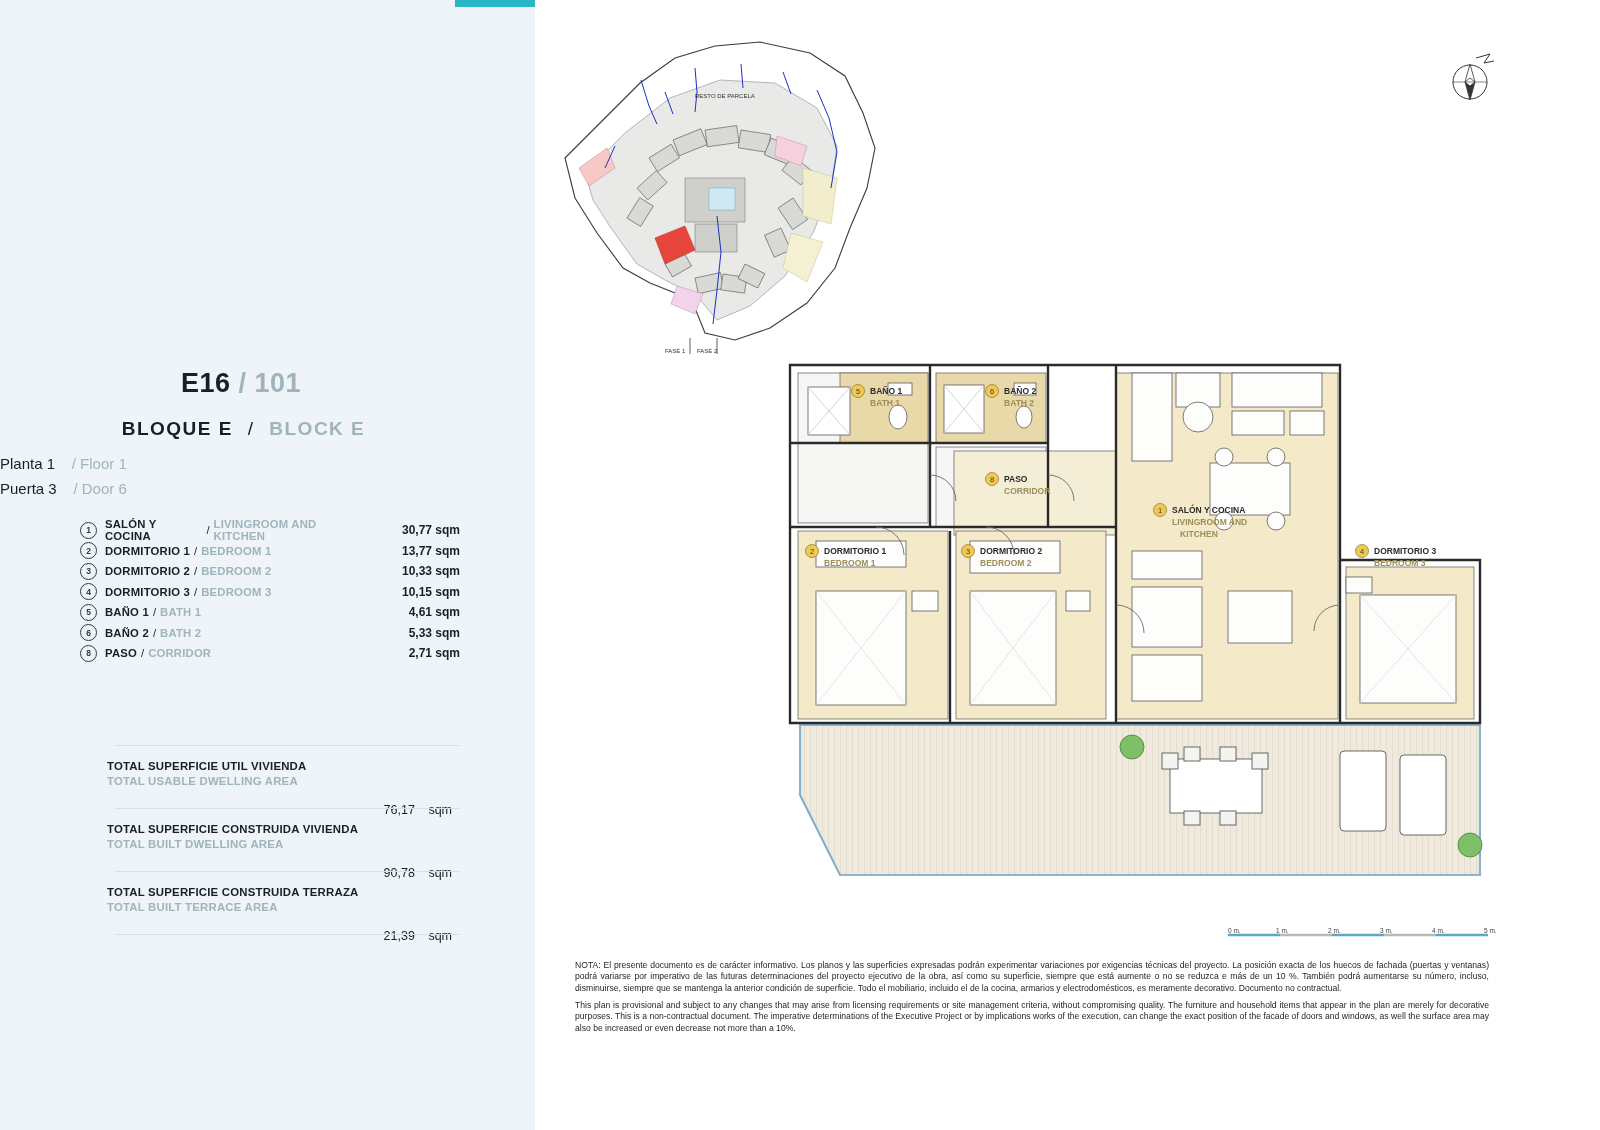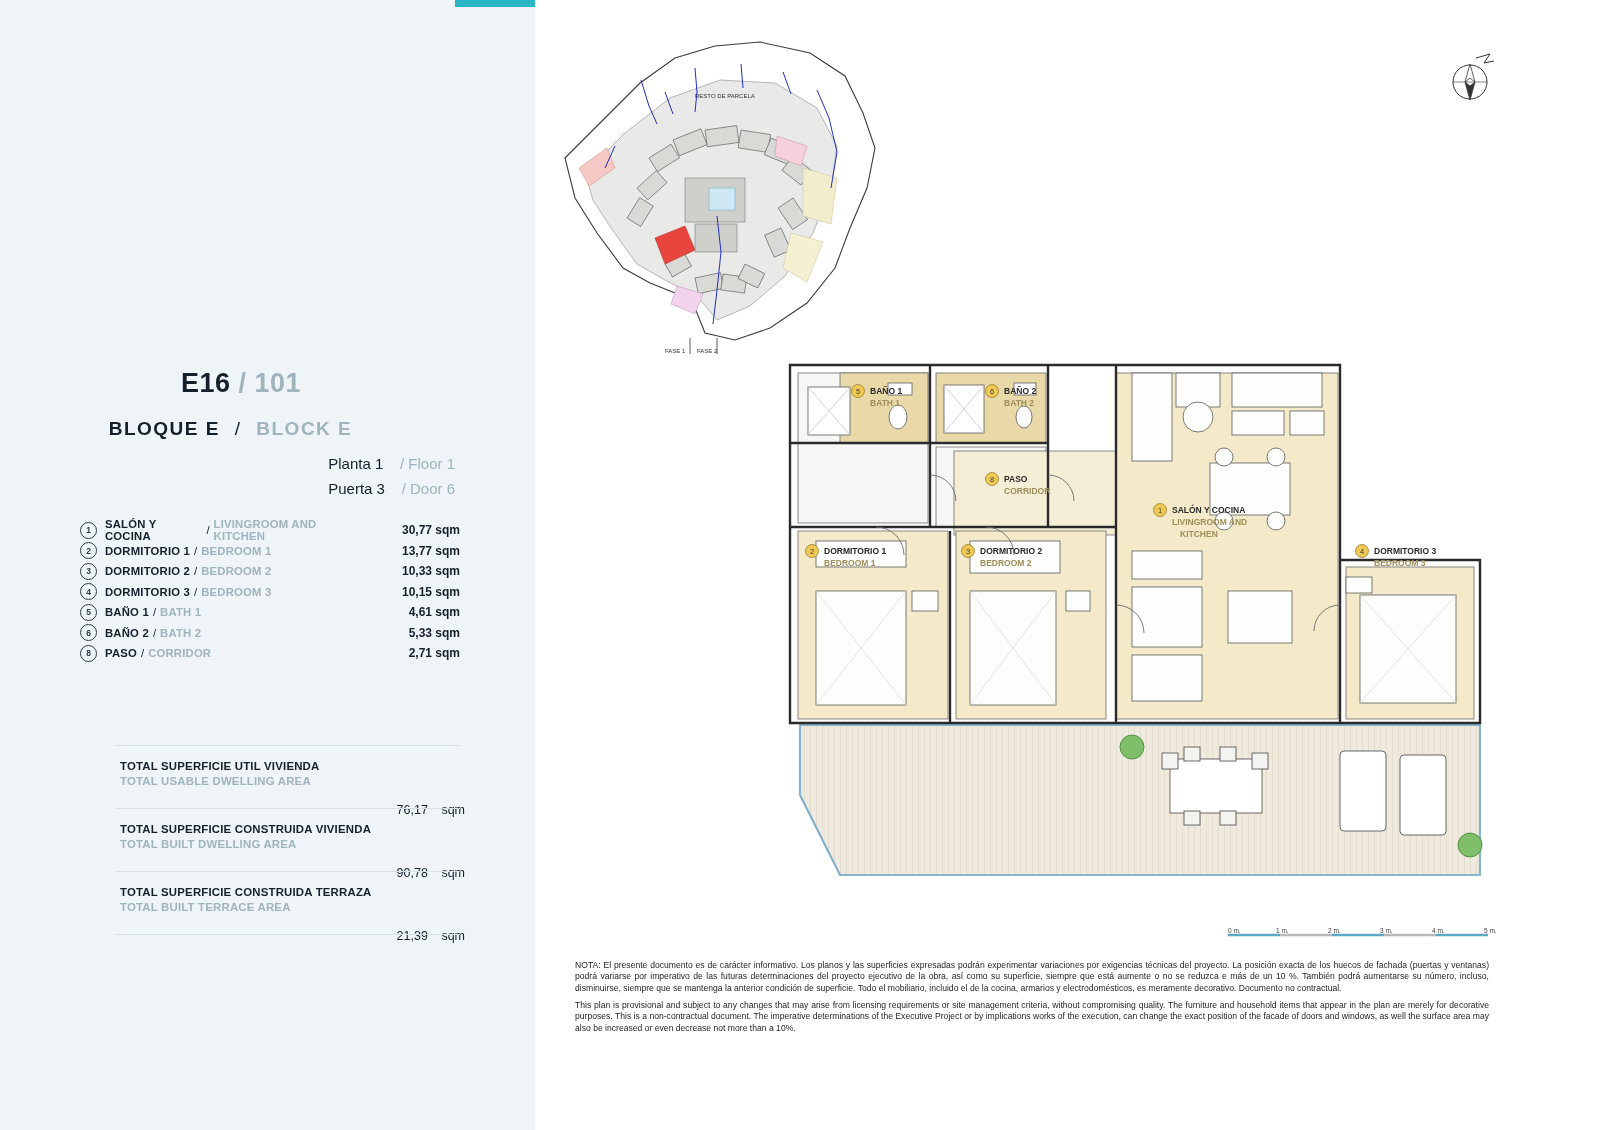--- a/index.html
+++ b/index.html
@@ -13,45 +13,45 @@
   #left-panel{
     position:absolute;left:0;top:0;width:535px;height:1130px;
     background:#eef4f7;
   }
   #accent-bar{
     position:absolute;left:455px;top:0;width:80px;height:7px;background:#2bb6c8;
   }
   #unit-header{position:absolute;left:0;top:368px;width:455px;text-align:center;}
   .unit-code{font-size:27px;font-weight:bold;letter-spacing:.5px;color:#15202b;margin-left:27px;}
   .unit-code .sub{color:#9fb4bd;font-weight:bold;}
-  #block-line{position:absolute;left:3px;top:418px;width:455px;text-align:center;font-size:19px;letter-spacing:1.5px;}
+  #block-line{position:absolute;left:16px;top:418px;width:455px;text-align:center;font-size:19px;letter-spacing:1.5px;}
   #block-line .es{font-weight:bold;color:#15202b;}
   #block-line .sep{color:#15202b;font-weight:normal;margin:0 8px;}
   #block-line .en{color:#9fb4bd;font-weight:bold;}
-  #floor-line,#door-line{position:absolute;left:0;width:455px;text-align:right;font-size:15px;}
+  #floor-line,#door-line{position:absolute;left:0;width:455px;text-align:left;font-size:15px;}
   #floor-line{top:455px;}
   #door-line{top:480px;}
   .es-t{color:#15202b;}
   .en-t{color:#9fb4bd;}
 
   
   #rooms{position:absolute;left:80px;top:520px;width:380px;}
   .room-row{display:flex;align-items:center;height:20.5px;font-size:11.3px;}
   .num{
     width:15px;height:15px;border-radius:50%;border:1px solid #2f3b42;
     display:flex;align-items:center;justify-content:center;font-size:8.5px;
     color:#2f3b42;margin-right:8px;flex:0 0 auto;font-weight:bold;
   }
   .rname{font-weight:bold;color:#15202b;letter-spacing:.2px;}
   .rslash{color:#15202b;margin:0 4px;}
   .rname-en{color:#9fb4bd;font-weight:bold;letter-spacing:.2px;}
   .rarea{margin-left:auto;text-align:right;width:96px;color:#15202b;font-size:12px;font-weight:bold;}
 
   
-  .total-block{position:absolute;left:120px;width:345px;}
+  .total-block{position:absolute;left:107px;width:345px;}
   .total-block .tl1{font-size:11.4px;font-weight:bold;color:#15202b;letter-spacing:.2px;}
   .total-block .tl2{font-size:11.4px;font-weight:bold;color:#9fb4bd;letter-spacing:.2px;margin-top:3px;}
   .total-block .tval{position:absolute;right:0;top:12px;font-size:12.5px;color:#15202b;margin-top:31px;}
   .total-block .tval .u{margin-left:10px;}
   .trule{position:absolute;left:115px;width:345px;height:1px;background:#d4e2e8;}
 
   
   #site-plan{position:absolute;left:545px;top:28px;width:360px;height:330px;}
   #compass{position:absolute;left:1440px;top:50px;width:60px;height:60px;}
   #floor-plan{position:absolute;left:780px;top:355px;width:740px;height:560px;}

